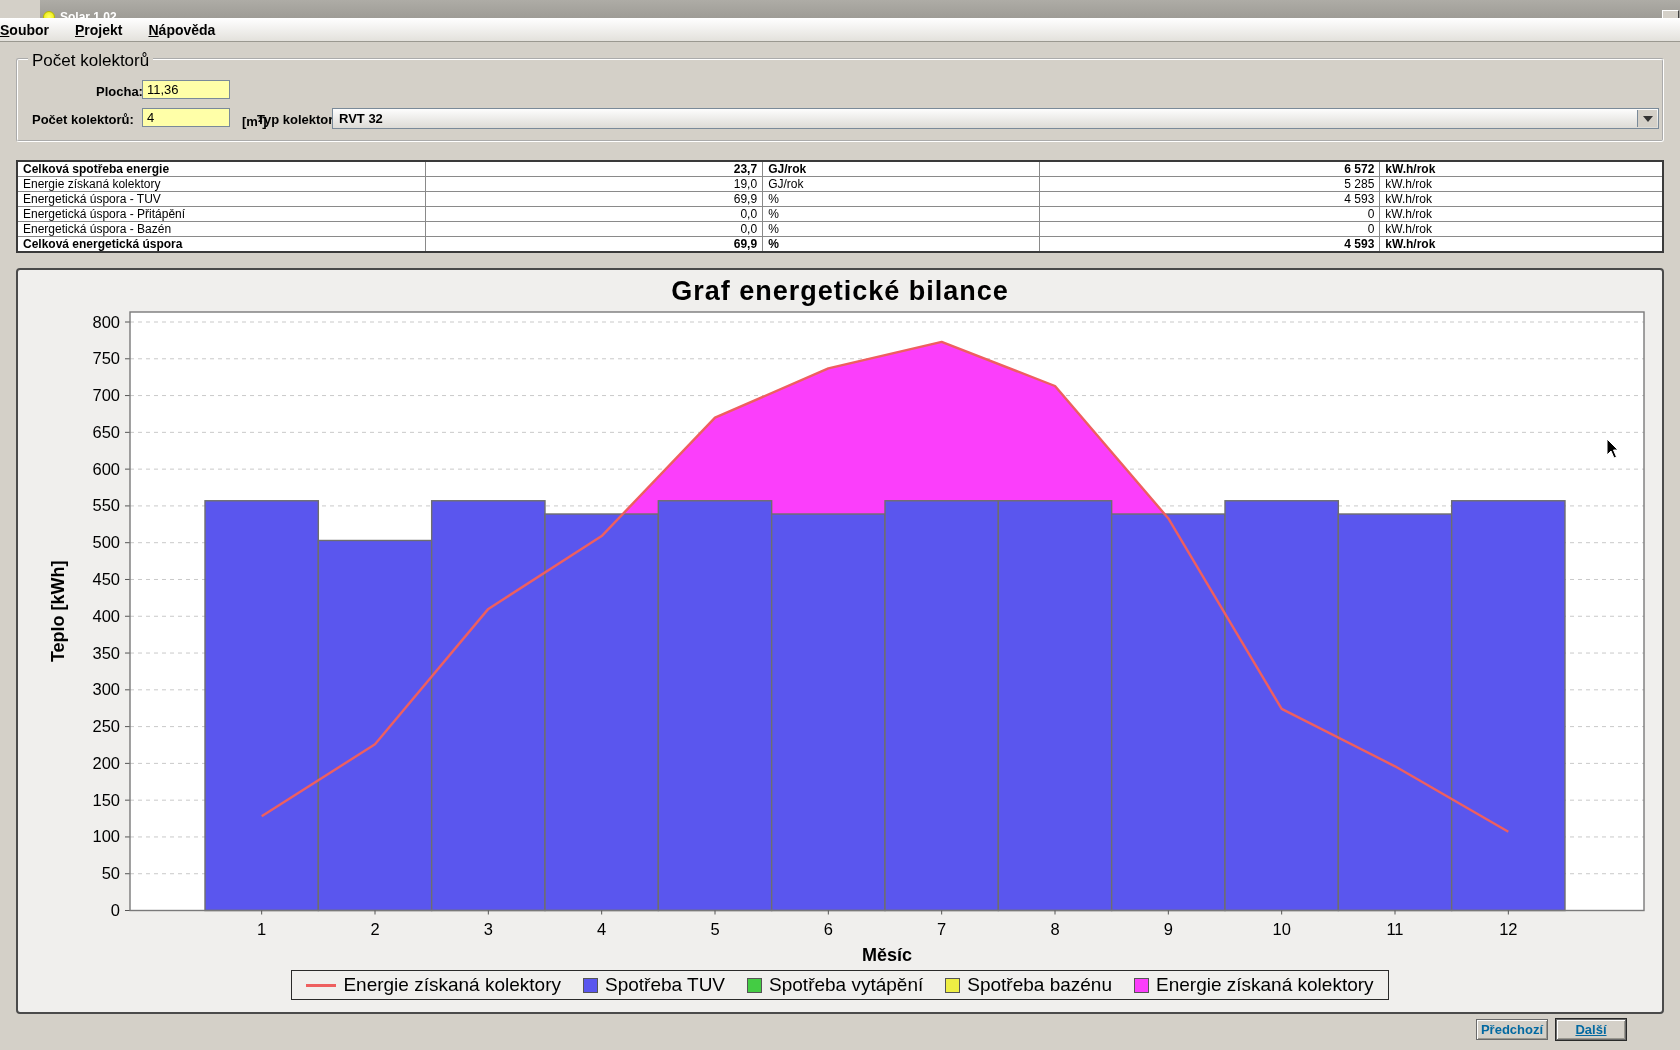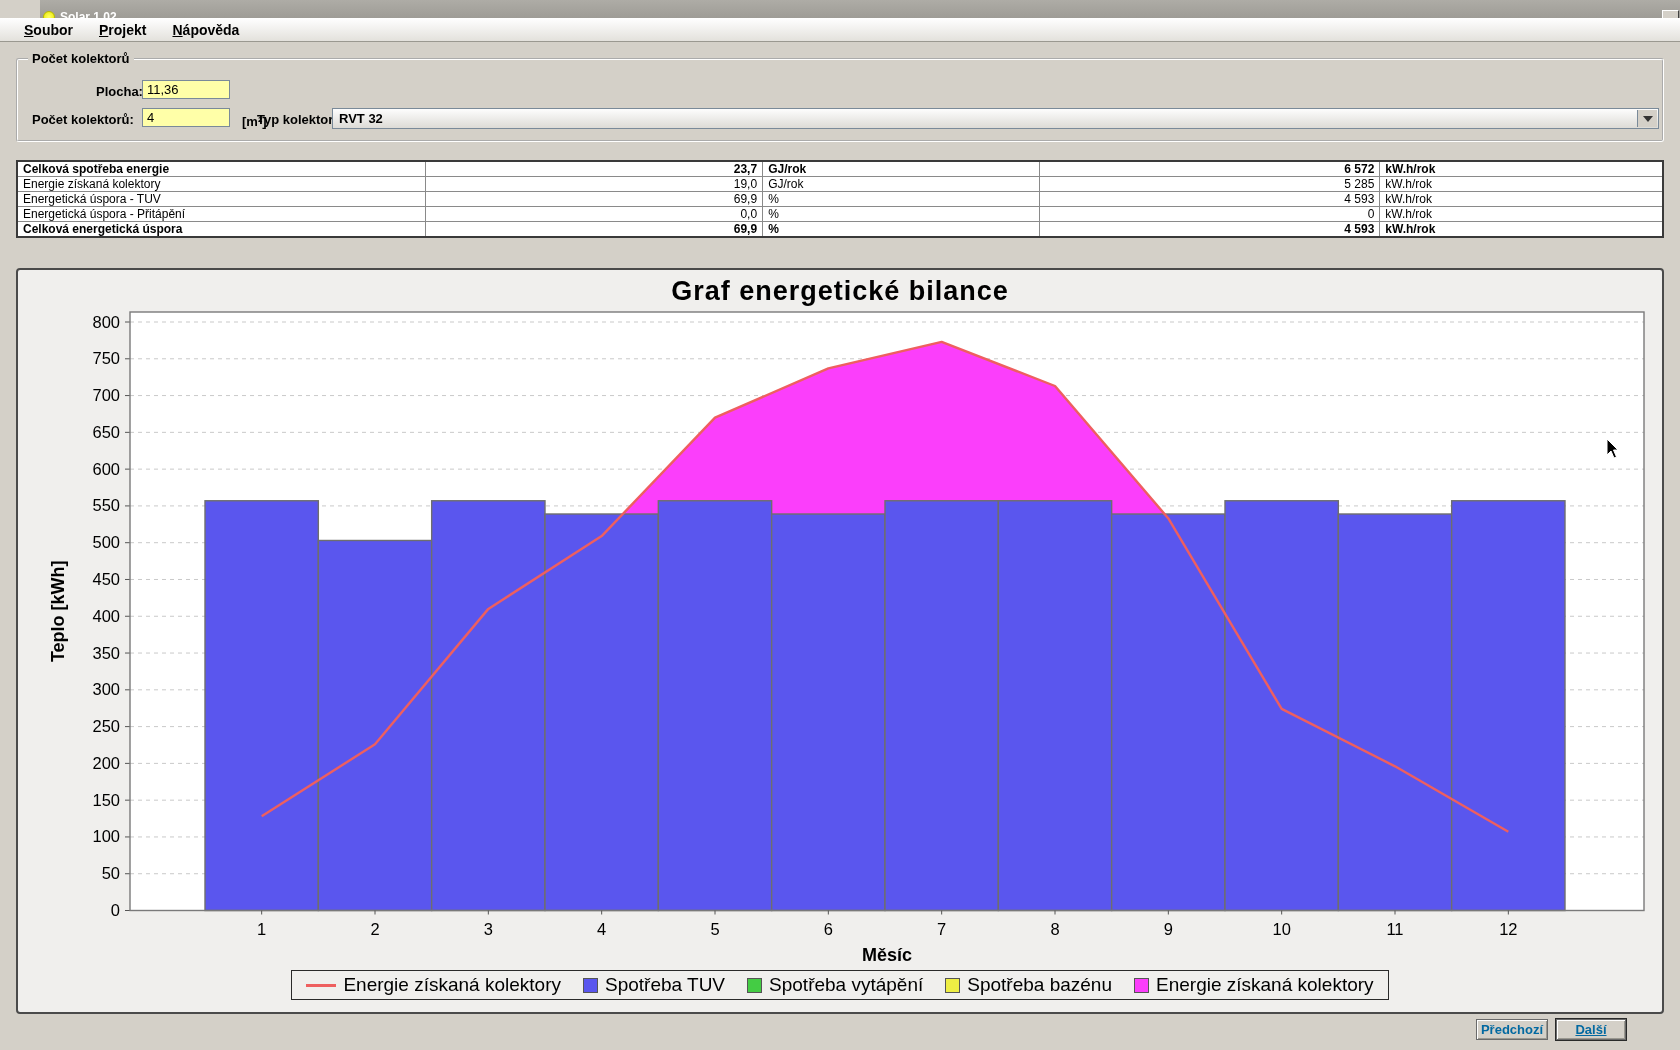--- a/index.html
+++ b/index.html
@@ -14,29 +14,29 @@
   .titlebar .wtitle { color:#fff; font-size:12px; font-weight:bold; flex:1; }
   .winbtn { width:17px; height:14px; background:#d4d0c8; border:1px solid;
     border-color:#fff #404040 #404040 #fff; margin-left:2px; display:flex;
     align-items:center; justify-content:center; font-size:10px; font-weight:bold; color:#000; position:relative; }
   .winbtn .minbar { position:absolute; left:3px; bottom:2px; width:7px; height:2px; background:#000; }
   .winbtn .restsq { position:absolute; left:4px; top:3px; width:8px; height:7px; border:1px solid #000; border-top-width:2px; }
 
   
   .menubar { position:absolute; left:0; top:18px; width:1680px; height:24px;
     background:linear-gradient(#ffffff,#e3e1dc); border-bottom:1px solid #9a9890;
-    display:flex; align-items:center; padding-left:24px; gap:26px; }
+    display:flex; align-items:center; padding-left:0; gap:26px; }
   .menuitem { font-size:14px; font-weight:bold; color:#000; }
   .menuitem::first-letter { text-decoration:underline; }
 
   
   .groupbox { position:absolute; left:16px; top:58px; width:1648px; height:84px;
     border:2px groove #ffffff; border-radius:3px; }
   .grouptitle { position:absolute; left:10px; top:-9px; background:#d4d0c8; padding:0 4px;
-    font-size:13px; font-weight:bold; }
+    font-size:17px; font-weight:normal; }
   .formlabel { position:absolute; font-size:13px; font-weight:bold; color:#000; }
   .yellowinput { position:absolute; background:#ffffa8; border:1px solid #7a8a99;
     font-size:13px; padding:1px 4px; height:19px; width:88px; font-family:"Liberation Sans",sans-serif; }
   .unitlabel { position:absolute; font-size:13px; font-weight:bold;margin-top:32px; }
   .combo { position:absolute; left:314px; top:48px; width:1327px; height:21px;
     background:linear-gradient(#fdfdfd,#dddbd6); border:1px solid #7a8a99;
     font-size:13px; font-weight:bold; display:flex; align-items:center; padding-left:6px; }
   .combo .arrowbtn { position:absolute; right:1px; top:1px; bottom:1px; width:20px;
     background:#d4d0c8; border-left:1px solid #7a8a99; display:flex; align-items:center; justify-content:center; }
   .combo .arrowbtn::after { content:""; border:5px solid transparent; border-top:6px solid #333; margin-top:5px; }
@@ -134,20 +134,27 @@
   </tr>
   <tr>
     <td class="c-label">Energetická úspora - TUV</td>
     <td class="c-val">69,9</td>
     <td class="c-unit">%</td>
     <td class="c-val2">4 593</td>
     <td class="c-unit2">kW.h/rok</td>
   </tr>
   <tr>
     <td class="c-label">Energetická úspora - Přitápění</td>
+    <td class="c-val">0,0</td>
+    <td class="c-unit">%</td>
+    <td class="c-val2">0</td>
+    <td class="c-unit2">kW.h/rok</td>
+  </tr>
+  <tr>
+    <td class="c-label">Energetická úspora - Bazén</td>
     <td class="c-val">0,0</td>
     <td class="c-unit">%</td>
     <td class="c-val2">0</td>
     <td class="c-unit2">kW.h/rok</td>
   </tr>
   <tr class="bold-row">
     <td class="c-label">Celková energetická úspora</td>
     <td class="c-val">69,9</td>
     <td class="c-unit">%</td>
     <td class="c-val2">4 593</td>

